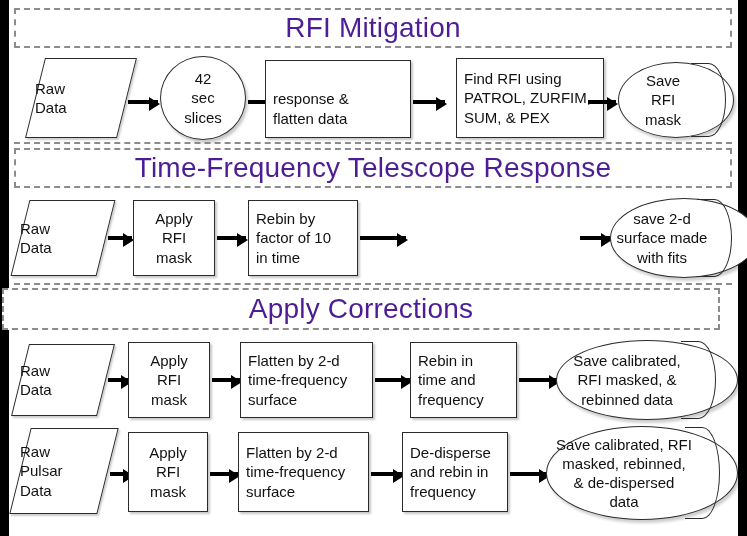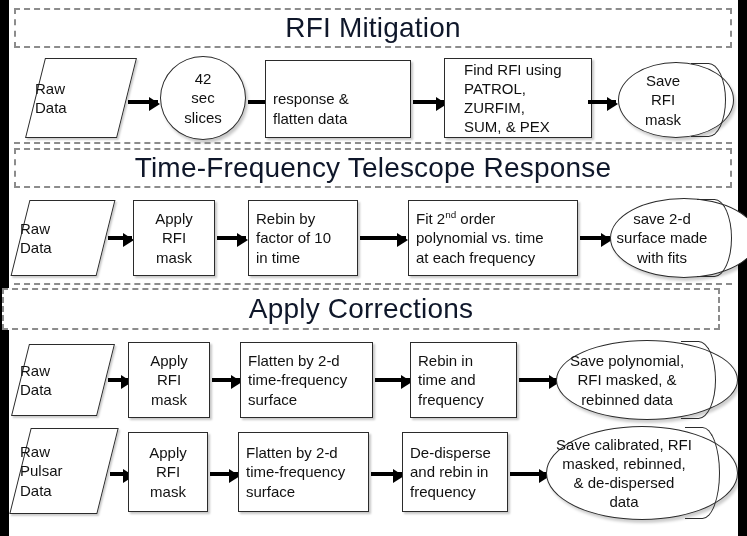--- a/index.html
+++ b/index.html
@@ -33,21 +33,21 @@
     position: absolute;
     border: 2px dashed #8c8c8c;
     box-sizing: border-box;
     display: flex;
     align-items: center;
     justify-content: center;
     background: #ffffff;
   }
   .title-text {
     font-size: 28px;
-    color: #0f172a;
+    color: #4c1d95;
     letter-spacing: 0.2px;
     white-space: nowrap;
   }
 
   
   .dash-line {
     position: absolute;
     border-top: 2px dashed #8c8c8c;
     height: 0;
   }
@@ -185,21 +185,21 @@
 
   <div class="node rect align-left" style="left:265px; top:60px; width:146px; height:78px;">
     <div class="label">
       <br>
       <span>response &amp;</span><br>
       <span>flatten data</span>
     </div>
   </div>
   <div class="arrow" style="left:413px; top:100px; width:32px;"></div>
 
-  <div class="node rect align-left" style="left:444px; top:58px; width:148px; height:80px;padding-left:12px;">
+  <div class="node rect align-left" style="left:456px; top:58px; width:148px; height:80px;">
     <div class="label">
       <span>Find RFI using</span><br>
       <span>PATROL, ZURFIM,</span><br>
       <span>SUM, &amp; PEX</span>
     </div>
   </div>
   <div class="arrow" style="left:588px; top:100px; width:28px;"></div>
 
   <div class="node cyl" style="left:618px; top:62px; width:116px; height:76px;">
     <div class="cyl-body"></div>
@@ -237,27 +237,20 @@
 
   <div class="node rect align-left" style="left:248px; top:200px; width:110px; height:76px;">
     <div class="label">
       <span>Rebin by</span><br>
       <span>factor of 10</span><br>
       <span>in time</span>
     </div>
   </div>
   <div class="arrow" style="left:360px; top:236px; width:46px;"></div>
 
-  <div class="node rect align-left" style="left:408px; top:200px; width:170px; height:76px;">
-    <div class="label">
-      <span><span>Fit 2</span><sup>nd</sup><span> order</span></span><br>
-      <span>polynomial vs. time</span><br>
-      <span>at each frequency</span>
-    </div>
-  </div>
   <div class="arrow" style="left:580px; top:236px; width:30px;"></div>
 
   <div class="node cyl" style="left:610px; top:198px; width:148px; height:80px;">
     <div class="cyl-body"></div>
     <div class="cyl-cap" style="right:26px;"></div>
     <div class="label" style="padding-right:44px;">
       <span>save 2-d</span><br>
       <span>surface made</span><br>
       <span>with fits</span>
     </div>
@@ -302,21 +295,21 @@
       <span>time and</span><br>
       <span>frequency</span>
     </div>
   </div>
   <div class="arrow" style="left:519px; top:378px; width:39px;"></div>
 
   <div class="node cyl" style="left:556px; top:340px; width:182px; height:80px;">
     <div class="cyl-body"></div>
     <div class="cyl-cap" style="right:22px;"></div>
     <div class="label" style="padding-right:40px;">
-      <span>Save polynomial,</span><br>
+      <span>Save calibrated,</span><br>
       <span>RFI masked, &amp;</span><br>
       <span>rebinned data</span>
     </div>
   </div>
 
   <div class="node para" style="left:20px; top:428px; width:88px; height:86px;">
     <div class="shape"></div>
     <div class="label">
       <span>Raw</span><br>
       <span>Pulsar</span><br>

